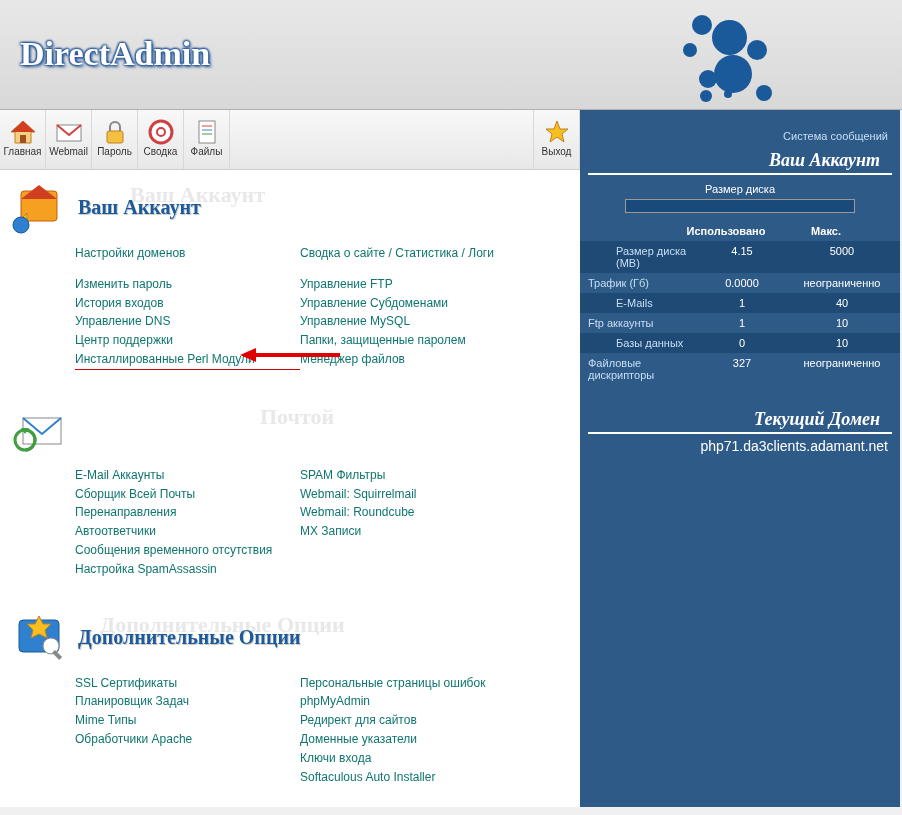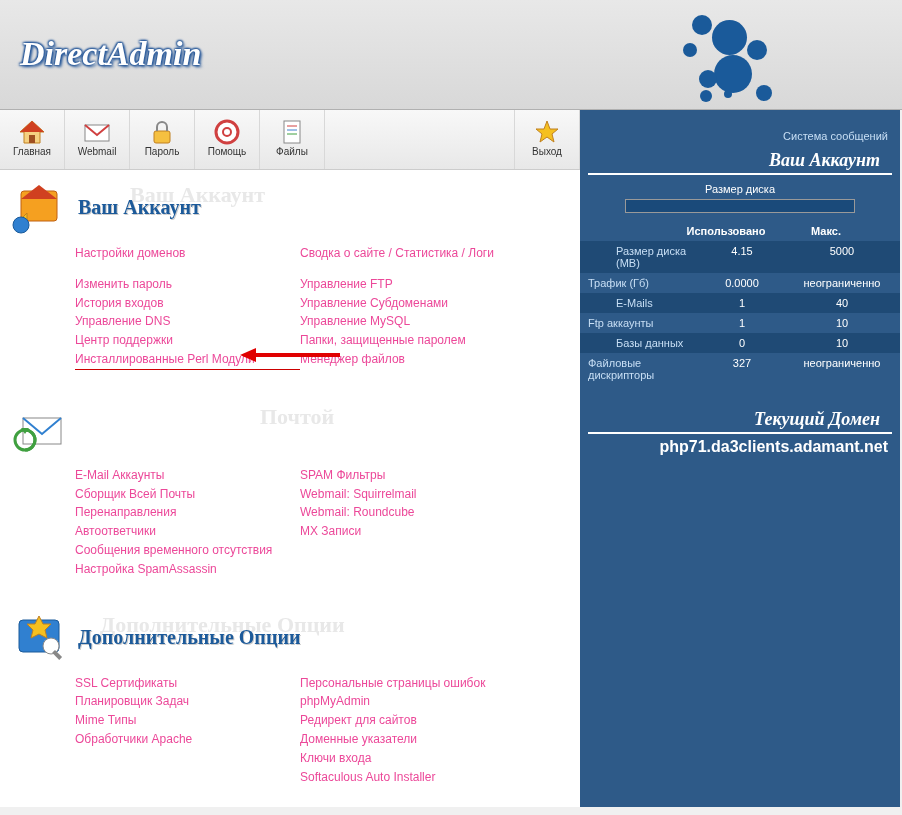--- a/index.html
+++ b/index.html
@@ -10,21 +10,20 @@
   background: linear-gradient(to bottom, #e8e8e8 0%, #d8d8d8 100%);
   border-bottom: 1px solid #b0b0b0;
 }
 .logo {
   position: absolute;
   left: 20px;
   top: 35px;
   font-family: Georgia, serif;
   font-size: 34px;
   font-weight: bold;
-  font-style: italic;
   color: #fff;
   text-shadow: 2px 2px 3px #2a5a9a, -1px -1px 2px #2a5a9a, 1px -1px 2px #2a5a9a, -1px 1px 2px #2a5a9a;
 }
 .circles { position: absolute; right: 130px; top: 15px; width: 150px; height: 90px; }
 .circ { position: absolute; border-radius: 50%; background: #1a5a9a; }
 .c1 { width: 38px; height: 38px; right: 20px; top: 40px; }
 .c2 { width: 16px; height: 16px; right: 0px; top: 70px; }
 .c3 { width: 18px; height: 18px; right: 55px; top: 55px; }
 .c4 { width: 12px; height: 12px; right: 60px; top: 75px; }
 .c5 { width: 20px; height: 20px; right: 5px; top: 25px; }
@@ -37,21 +36,21 @@
 .left-col { width: 580px; background: #fff; }
 .right-col { width: 320px; background: #2e5a88; color: #fff; padding: 0; }
 
 .toolbar {
   display: flex;
   background: linear-gradient(to bottom, #f8f8f8, #e8e8e8);
   border-bottom: 1px solid #ccc;
   height: 60px;
 }
 .tool-item {
-  width: 65px;
+  width: 46px;
   text-align: center;
   border-right: 1px solid #d8d8d8;
   padding-top: 8px;
   cursor: pointer;
   font-size: 10px;
   color: #333;
 }
 .tool-item .ticon { height: 28px; display: flex; align-items: center; justify-content: center; }
 .tool-spacer { flex: 1; border-right: 1px solid #d8d8d8; }
 
@@ -74,21 +73,21 @@
   font-size: 22px;
   font-weight: bold;
   color: #e8e8e8;
   z-index: 0;
   white-space: nowrap;
 }
 .section-links { display: flex; padding-left: 65px; }
 .link-col { width: 225px; }
 .link-col a, .link-item {
   display: block;
-  color: #ec4899;
+  color: #0f766e;
   text-decoration: none;
   font-size: 12px;
   line-height: 1.4;
   margin-bottom: 2px;
   cursor: pointer;
 }
 .underlined { border-bottom: 1px solid #c00; padding-bottom: 1px; }
 .red-arrow { position: absolute; left: 240px; top: 175px; width: 100px; height: 20px; }
 
 .right-link { text-align: right; padding: 20px 12px 4px; font-size: 11px; color: #c8dff5; cursor: pointer; }
@@ -111,21 +110,21 @@
 .stats-head > div:first-child { flex: 1; }
 .stats-head > div:nth-child(2) { width: 100px; text-align: center; }
 .stats-head > div:nth-child(3) { width: 100px; text-align: center; }
 
 .stats-row { display: flex; font-size: 11px; padding: 4px 8px; }
 .stats-row.alt { background: #1f4a75; padding-left: 36px; }
 .stats-row > div:first-child { flex: 1; color: #c8dff5; }
 .stats-row > div:nth-child(2) { width: 100px; text-align: center; }
 .stats-row > div:nth-child(3) { width: 100px; text-align: center; }
 
-.domain-name { text-align: right; padding: 4px 12px; font-size: 16px; font-weight: bold; }
+.domain-name { text-align: right; padding: 4px 12px; font-size: 14px; font-weight: normal; }
 </style>
 </head>
 <body>
 
 <div class="header">
   <div class="logo">DirectAdmin</div>
   <div class="circles">
     <div class="circ c1"></div>
       <div class="circ c2"></div>
       <div class="circ c3"></div>
@@ -169,21 +168,21 @@
           </div>
         <div>Пароль</div>
       </div>
       <div class="tool-item">
         <div class="ticon">
             <svg width="26" height="26">
               <circle cx="13" cy="13" r="11" fill="#fff" stroke="#d04040" stroke-width="3"></circle>
               <circle cx="13" cy="13" r="4" fill="#fff" stroke="#d04040" stroke-width="2"></circle>
             </svg>
           </div>
-        <div>Помощь</div>
+        <div>Сводка</div>
       </div>
       <div class="tool-item">
         <div class="ticon">
             <svg width="24" height="26">
               <rect x="4" y="2" width="16" height="22" fill="#fff" stroke="#888"></rect>
               <line x1="7" y1="7" x2="17" y2="7" stroke="#d04040"></line>
               <line x1="7" y1="11" x2="17" y2="11" stroke="#4080d0"></line>
               <line x1="7" y1="15" x2="17" y2="15" stroke="#40a040"></line>
             </svg>
           </div>

